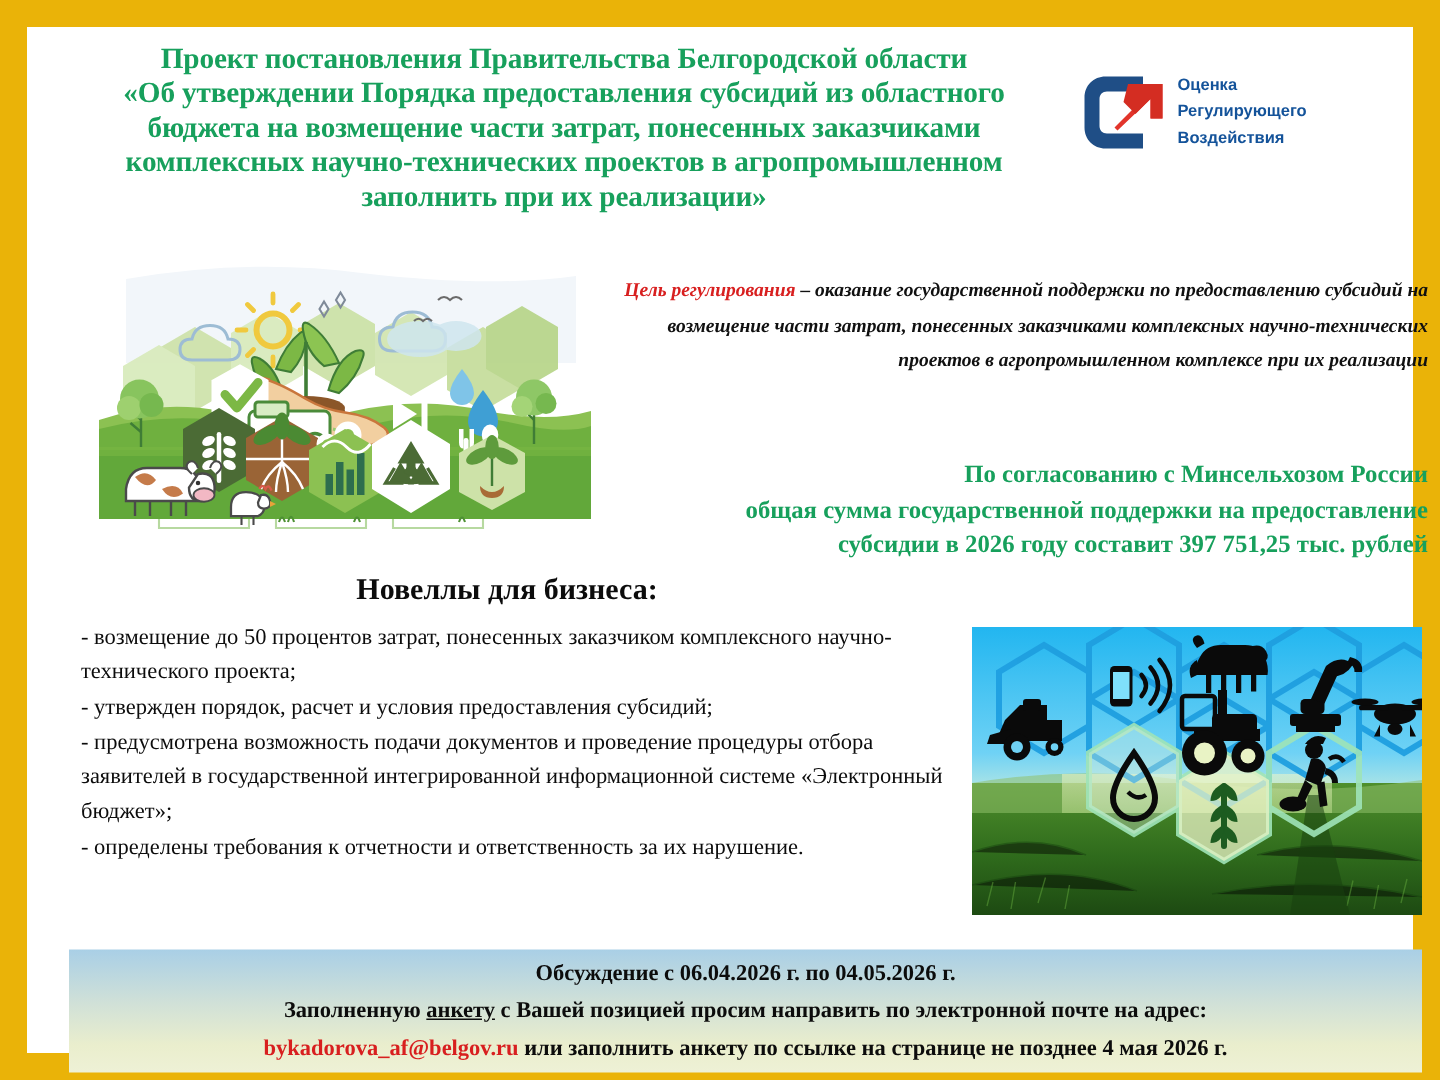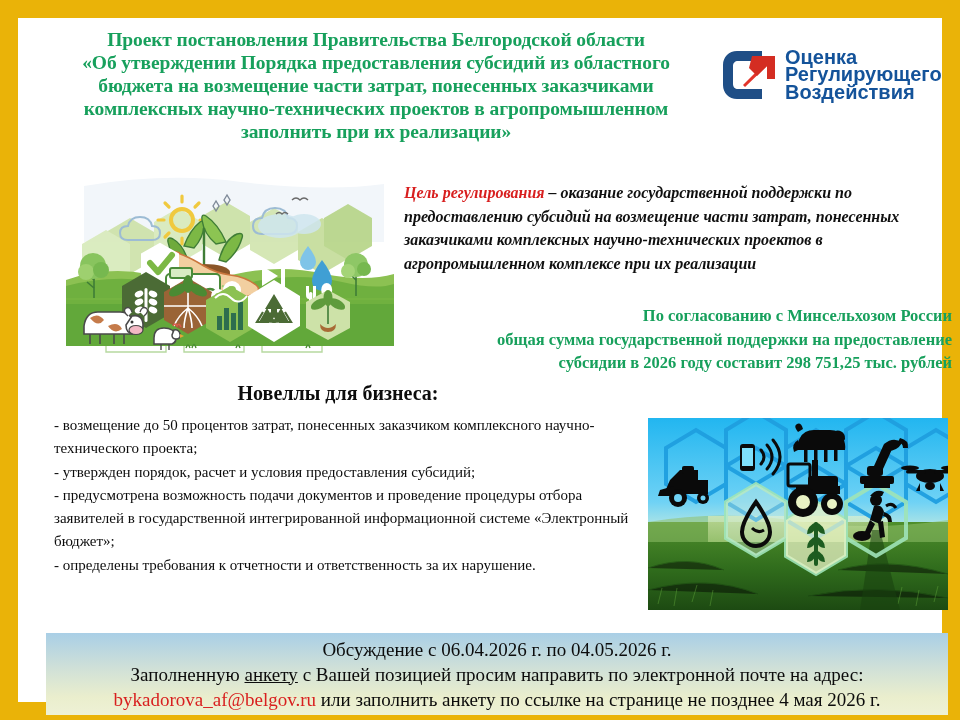--- a/index.html
+++ b/index.html
@@ -31,36 +31,36 @@
   
   .logo{
     position:absolute;left:703px;top:26px;width:213px;height:62px;
     background:#ffffff;
     display:flex;align-items:center;
   }
   .logo-mark{position:relative;width:58px;height:56px;flex:0 0 58px;}
   .logo-text{
     margin-left:6px;
     font-family:"Liberation Sans", sans-serif;
-    font-weight:bold;font-size:20px;line-height:17.5px;
+    font-weight:bold;font-size:11px;line-height:17.5px;
     color:#14539a;
   }
 
   
   .illus{
     position:absolute;left:48px;top:152px;width:328px;height:200px;
     overflow:hidden;background:#ffffff;
   }
 
   
   .goal{
     position:absolute;left:386px;top:163px;width:548px;
-    text-align:left;
+    text-align:right;
     font-style:italic;font-weight:bold;
-    font-size:16px;line-height:23.5px;
+    font-size:13px;line-height:23.5px;
     color:#101010;
   }
   .goal .accent{color:#d81f1f;}
 
   
   .minselhoz{
     position:absolute;left:386px;top:286px;width:548px;
     text-align:right;
     font-weight:bold;font-size:16.5px;line-height:23.5px;
     color:#17a05c;
@@ -87,21 +87,21 @@
     overflow:hidden;background:#29c2f2;
   }
 
   
   .footer{
     position:absolute;left:28px;top:615px;width:902px;height:82px;
     background:linear-gradient(to bottom,#a9cfe6 0%,#cfe0d8 42%,#eaeecd 78%,#eef1d6 100%);
     display:flex;flex-direction:column;align-items:center;justify-content:center;
   }
   .footer-line{
-    font-weight:normal;font-size:19px;line-height:25px;color:#0c0c0c;
+    font-weight:bold;font-size:15px;line-height:25px;color:#0c0c0c;
     text-align:center;white-space:nowrap;
   }
   .footer-line .uline{text-decoration:underline;}
   .footer-line .mail{color:#d81f1f;}
 </style>
 </head>
 <body>
 
 <div class="slide">
   <div class="canvas">
@@ -337,21 +337,21 @@
       </svg>
     </div>
 
     <div class="goal">
       <span class="accent">Цель регулирования</span><span> – </span><span> оказание государственной поддержки по предоставлению субсидий на возмещение части затрат, понесенных заказчиками комплексных научно-технических проектов в агропромышленном комплексе при их реализации</span>
     </div>
 
     <div class="minselhoz">
       <div>По согласованию с Минсельхозом России</div>
       <div>общая сумма государственной поддержки на предоставление</div>
-      <div>субсидии в 2026 году составит 298 751,25 тыс. рублей</div>
+      <div>субсидии в 2026 году составит 397 751,25 тыс. рублей</div>
     </div>
 
     <div class="novelty-head">Новеллы для бизнеса:</div>
 
     <div class="body-list">
       <p>- возмещение до 50 процентов затрат, понесенных заказчиком комплексного научно-технического проекта;</p>
       <p>- утвержден порядок, расчет и условия предоставления субсидий;</p>
       <p>- предусмотрена возможность подачи документов и проведение процедуры отбора заявителей в государственной интегрированной информационной системе «Электронный бюджет»;</p>
       <p>- определены требования к отчетности и ответственность за их нарушение.</p>
     </div>

